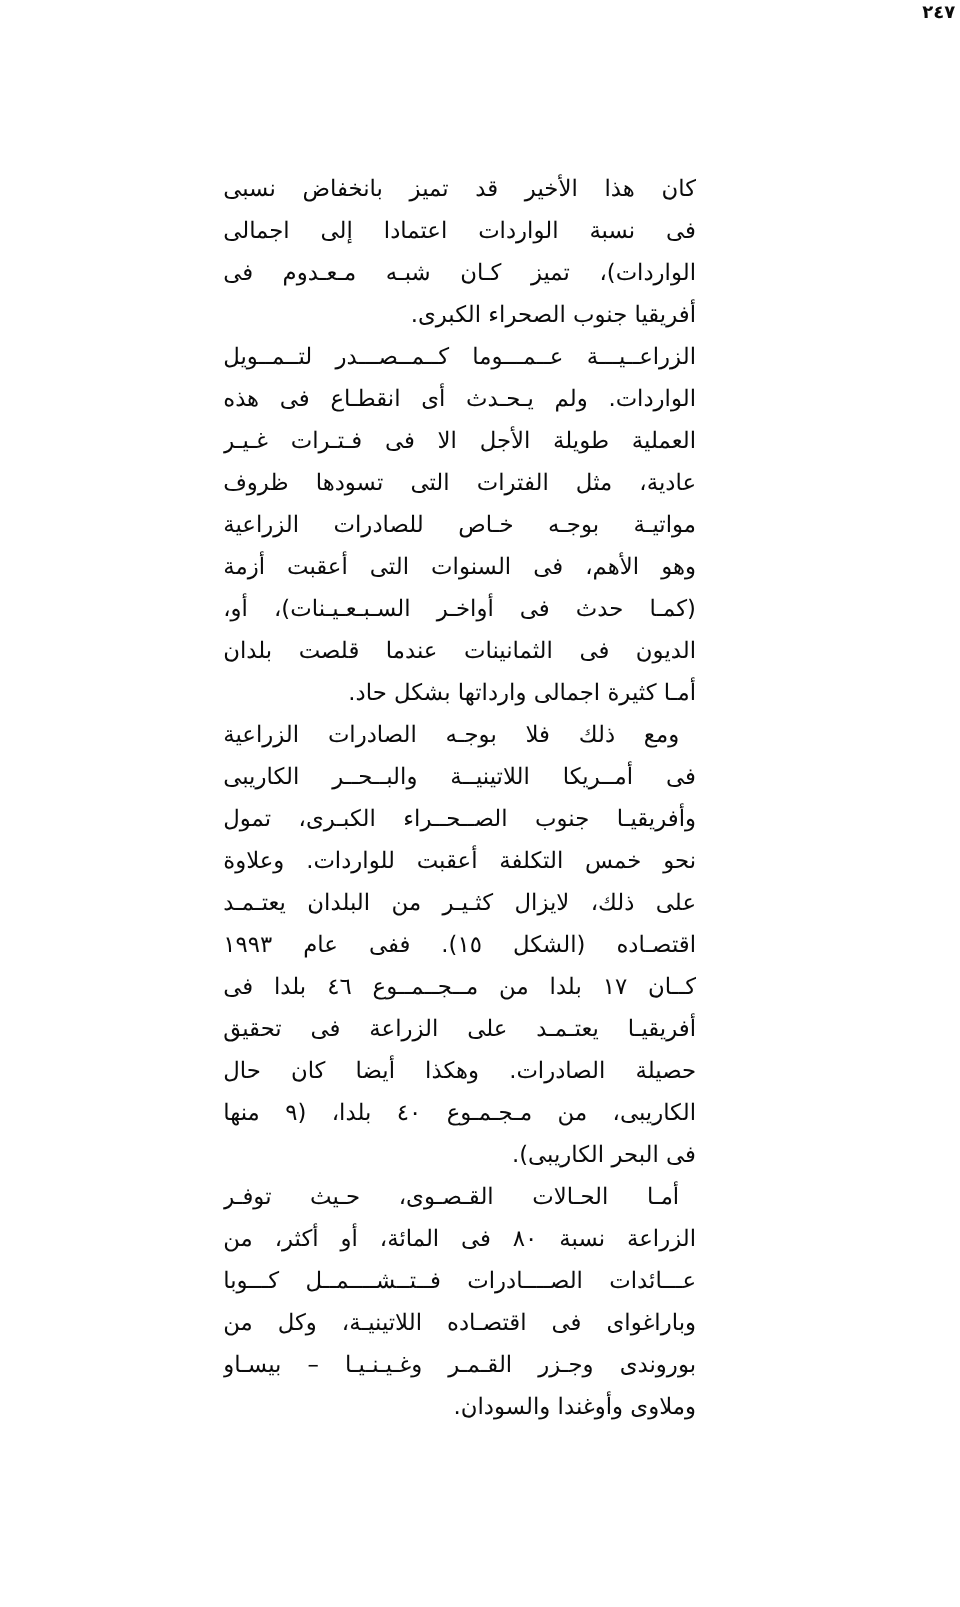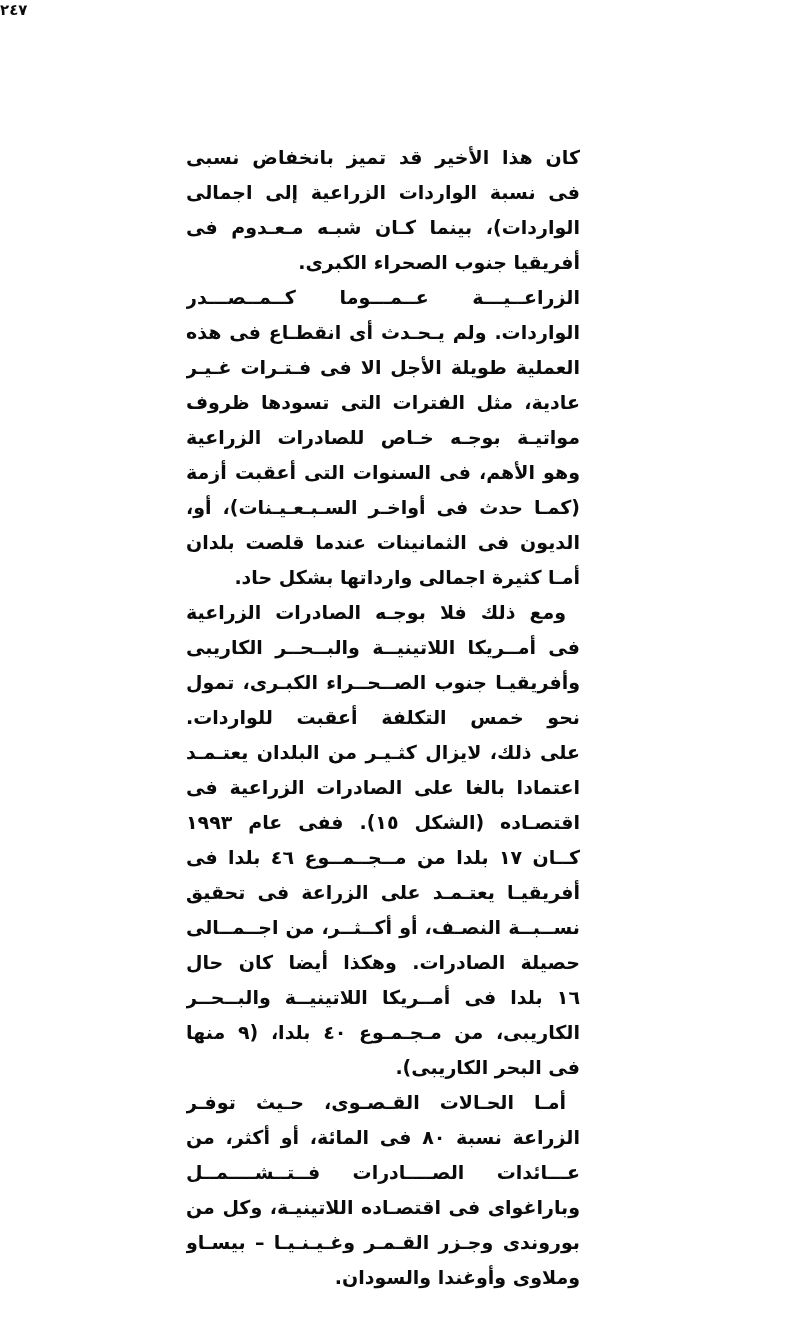--- a/index.html
+++ b/index.html
@@ -14,33 +14,33 @@
     background: #ffffff;
     color: #0b0b0b;
     font-family: "DejaVu Sans", sans-serif;
     overflow: hidden;
   }
   .page-number {
     position: absolute;
     top: 1px;
     left: 0;
     width: 796px;
-    text-align: left;
+    text-align: right;
     font-size: 15px;
     font-weight: bold;
     letter-spacing: 2px;
   }
   .body-text {
     position: absolute;
     top: 140px;
     left: 186px;
     width: 394px;
     direction: rtl;
     font-size: 19px;
-    font-weight: bold;
+    font-weight: normal;
   }
   .paragraph {
     margin: 0;
     padding: 0;
   }
   .line {
     height: 35px;
     line-height: 35px;
     text-align: justify;
     text-align-last: justify;
@@ -56,48 +56,45 @@
   }
 </style>
 </head>
 <body>
 
 <div class="page">
   <div class="page-number">٢٤٧</div>
   <div class="body-text">
       <div class="paragraph">
         <div class="line">كان هذا الأخير قد تميز بانخفاض نسبى</div>
-        <div class="line">فى نسبة الواردات الزراعية إلى اجمالى</div>
-        <div class="line">الواردات)، بينما كـان شبـه مـعـدوم فى</div>
+        <div class="line">فى نسبة الواردات اعتمادا إلى اجمالى</div>
+        <div class="line">الواردات)، تميز كـان شبـه مـعـدوم فى</div>
         <div class="line last">أفريقيا جنوب الصحراء الكبرى.</div>
       </div>
       <div class="paragraph">
         <div class="line">الزراعــيـــة عــمـــوما كــمــصـــدر لتــمــويل</div>
         <div class="line">الواردات. ولم يـحـدث أى انقطـاع فى هذه</div>
         <div class="line">العملية طويلة الأجل الا فى فـتـرات غـيـر</div>
         <div class="line">عادية، مثل الفترات التى تسودها ظروف</div>
         <div class="line">مواتيـة بوجـه خـاص للصادرات الزراعية</div>
         <div class="line">وهو الأهم، فى السنوات التى أعقبت أزمة</div>
         <div class="line">(كمـا حدث فى أواخـر السـبـعـيـنات)، أو،</div>
         <div class="line">الديون فى الثمانينات عندما قلصت بلدان</div>
         <div class="line last">أمـا كثيرة اجمالى وارداتها بشكل حاد.</div>
       </div>
       <div class="paragraph">
         <div class="line indent">ومع ذلك فلا بوجـه الصادرات الزراعية</div>
         <div class="line">فى أمــريكا اللاتينيــة والبــحــر الكاريبى</div>
         <div class="line">وأفريقيـا جنوب الصــحــراء الكبـرى، تمول</div>
         <div class="line">نحو خمس التكلفة أعقبت للواردات. وعلاوة</div>
         <div class="line">على ذلك، لايزال كثـيـر من البلدان يعتـمـد</div>
-        <div class="line">اعتمادا بالغا على الصادرات الزراعية فى</div>
         <div class="line">اقتصـاده (الشكل ١٥). ففى عام ١٩٩٣</div>
         <div class="line">كــان ١٧ بلدا من مــجــمــوع ٤٦ بلدا فى</div>
         <div class="line">أفريقيـا يعتـمـد على الزراعة فى تحقيق</div>
-        <div class="line">نســبــة النصـف، أو أكــثــر، من اجــمــالى</div>
         <div class="line">حصيلة الصادرات. وهكذا أيضا كان حال</div>
-        <div class="line">١٦ بلدا فى أمــريكا اللاتينيــة والبــحــر</div>
         <div class="line">الكاريبى، من مـجـمـوع ٤٠ بلدا، (٩ منها</div>
         <div class="line last">فى البحر الكاريبى).</div>
       </div>
       <div class="paragraph">
         <div class="line indent">أمـا الحـالات القـصـوى، حـيث توفـر</div>
         <div class="line">الزراعة نسبة ٨٠ فى المائة، أو أكثر، من</div>
         <div class="line">عـــائدات الصــــادرات فــتــشــــمــل كـــوبا</div>
         <div class="line">وباراغواى فى اقتصـاده اللاتينيـة، وكل من</div>
         <div class="line">بوروندى وجـزر القـمـر وغـيـنـيـا – بيسـاو</div>
         <div class="line last">وملاوى وأوغندا والسودان.</div>

